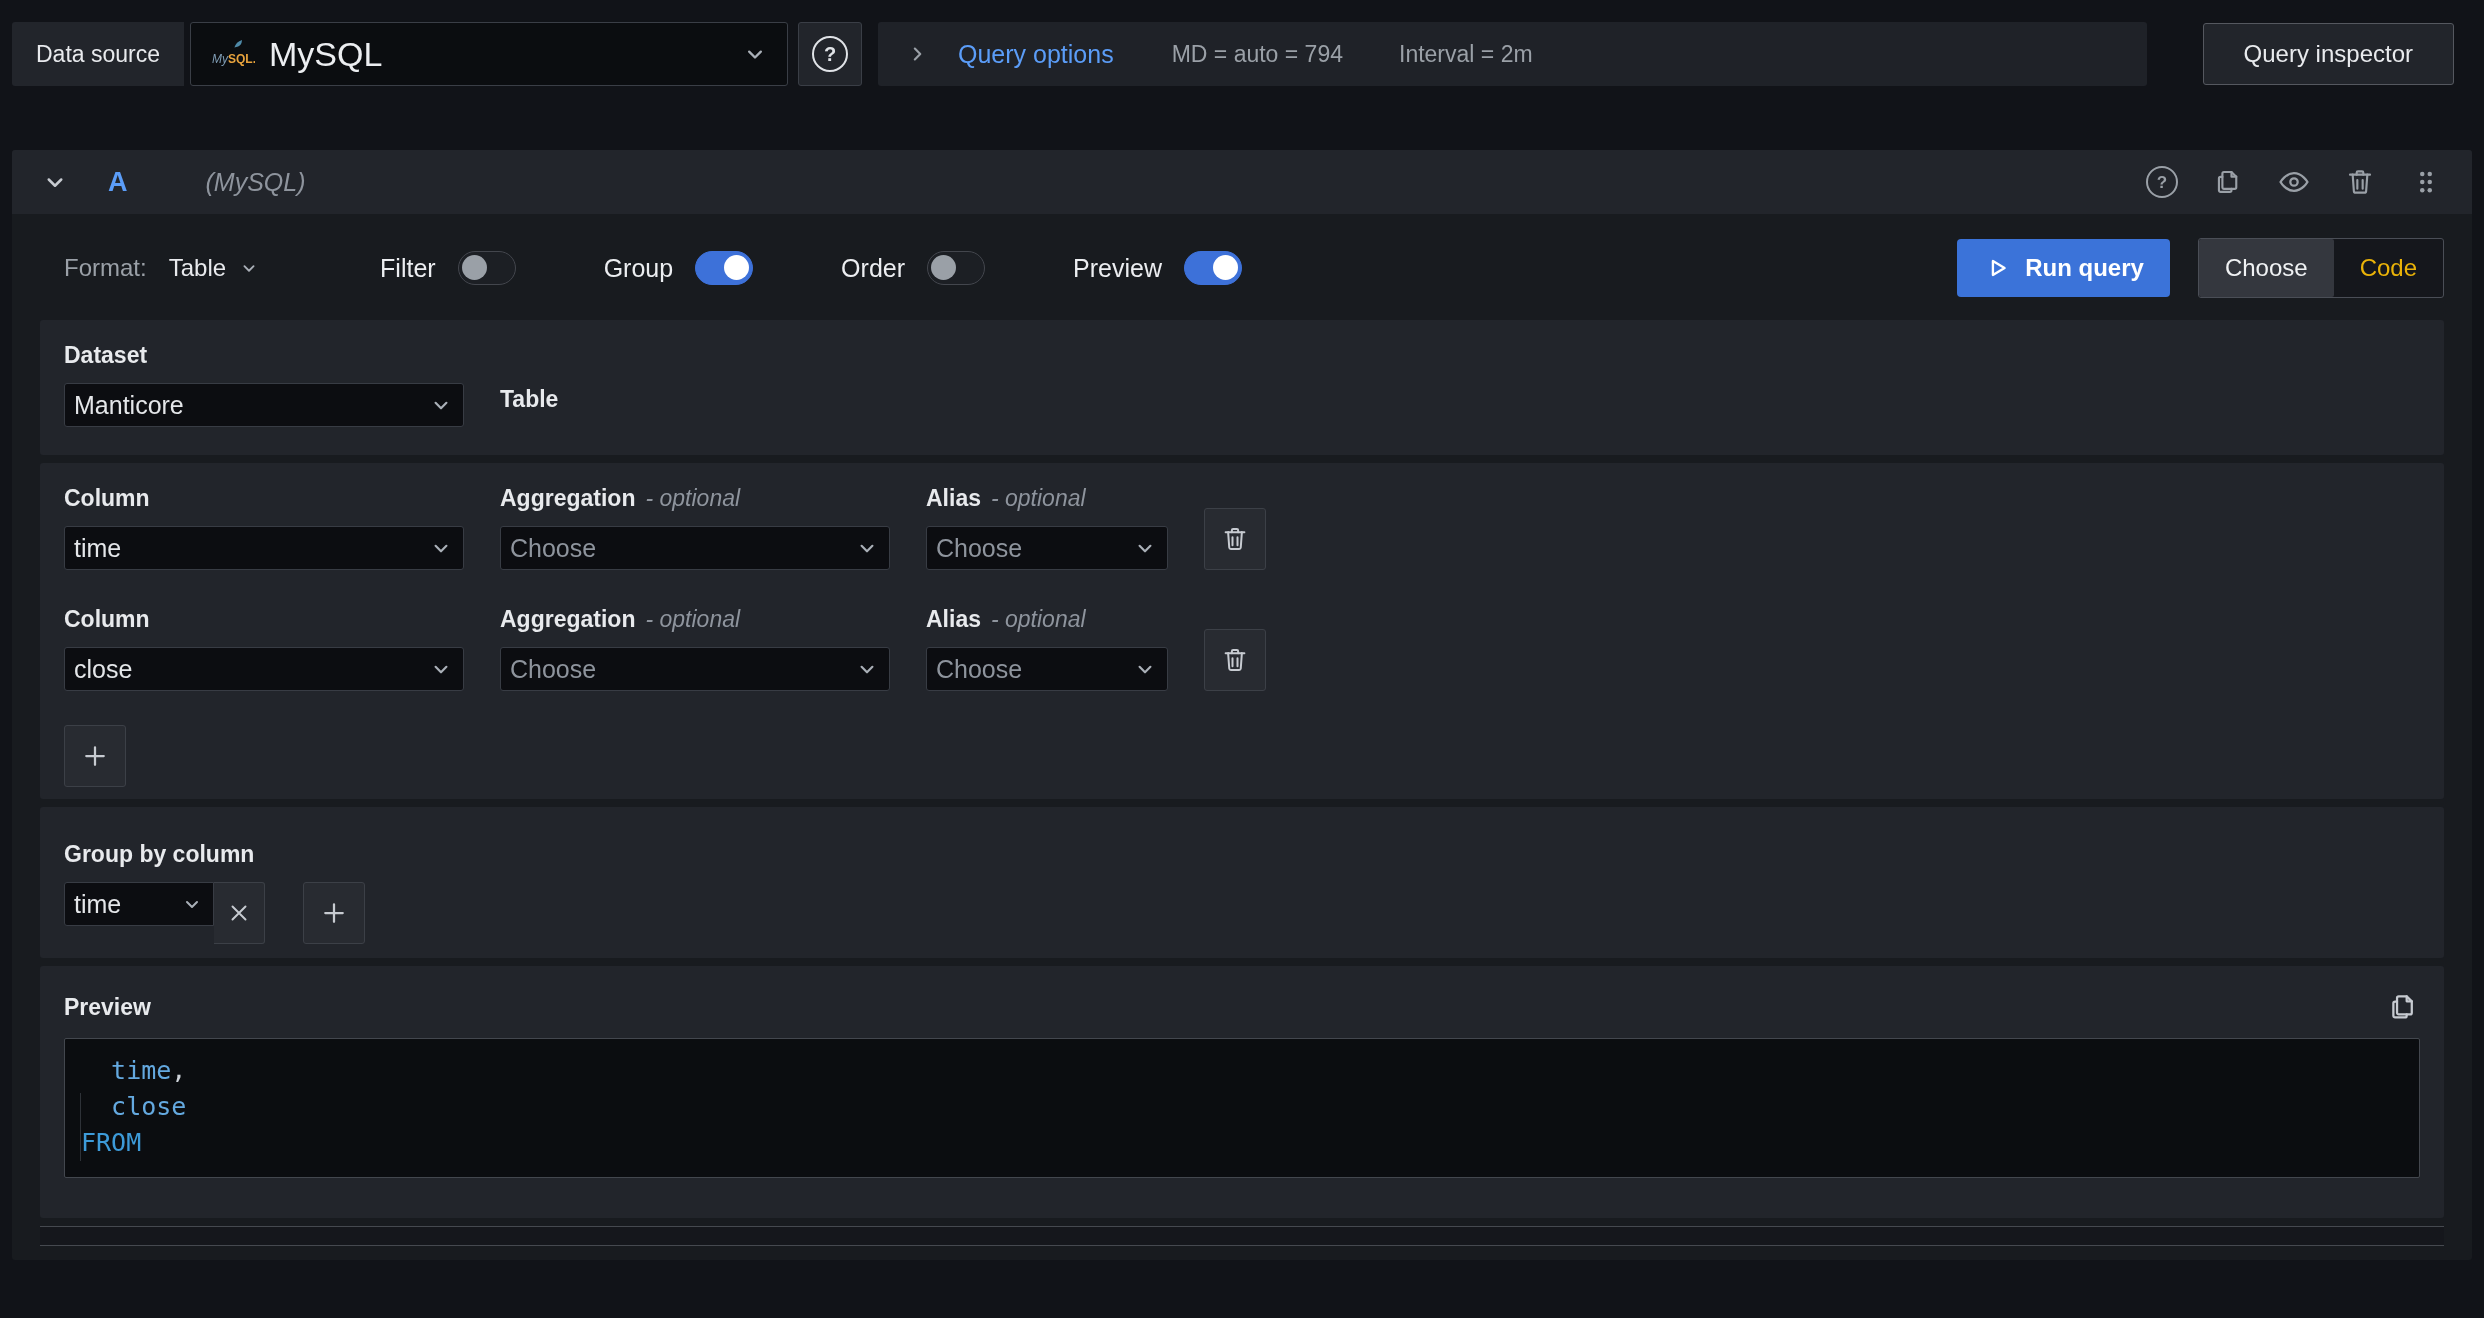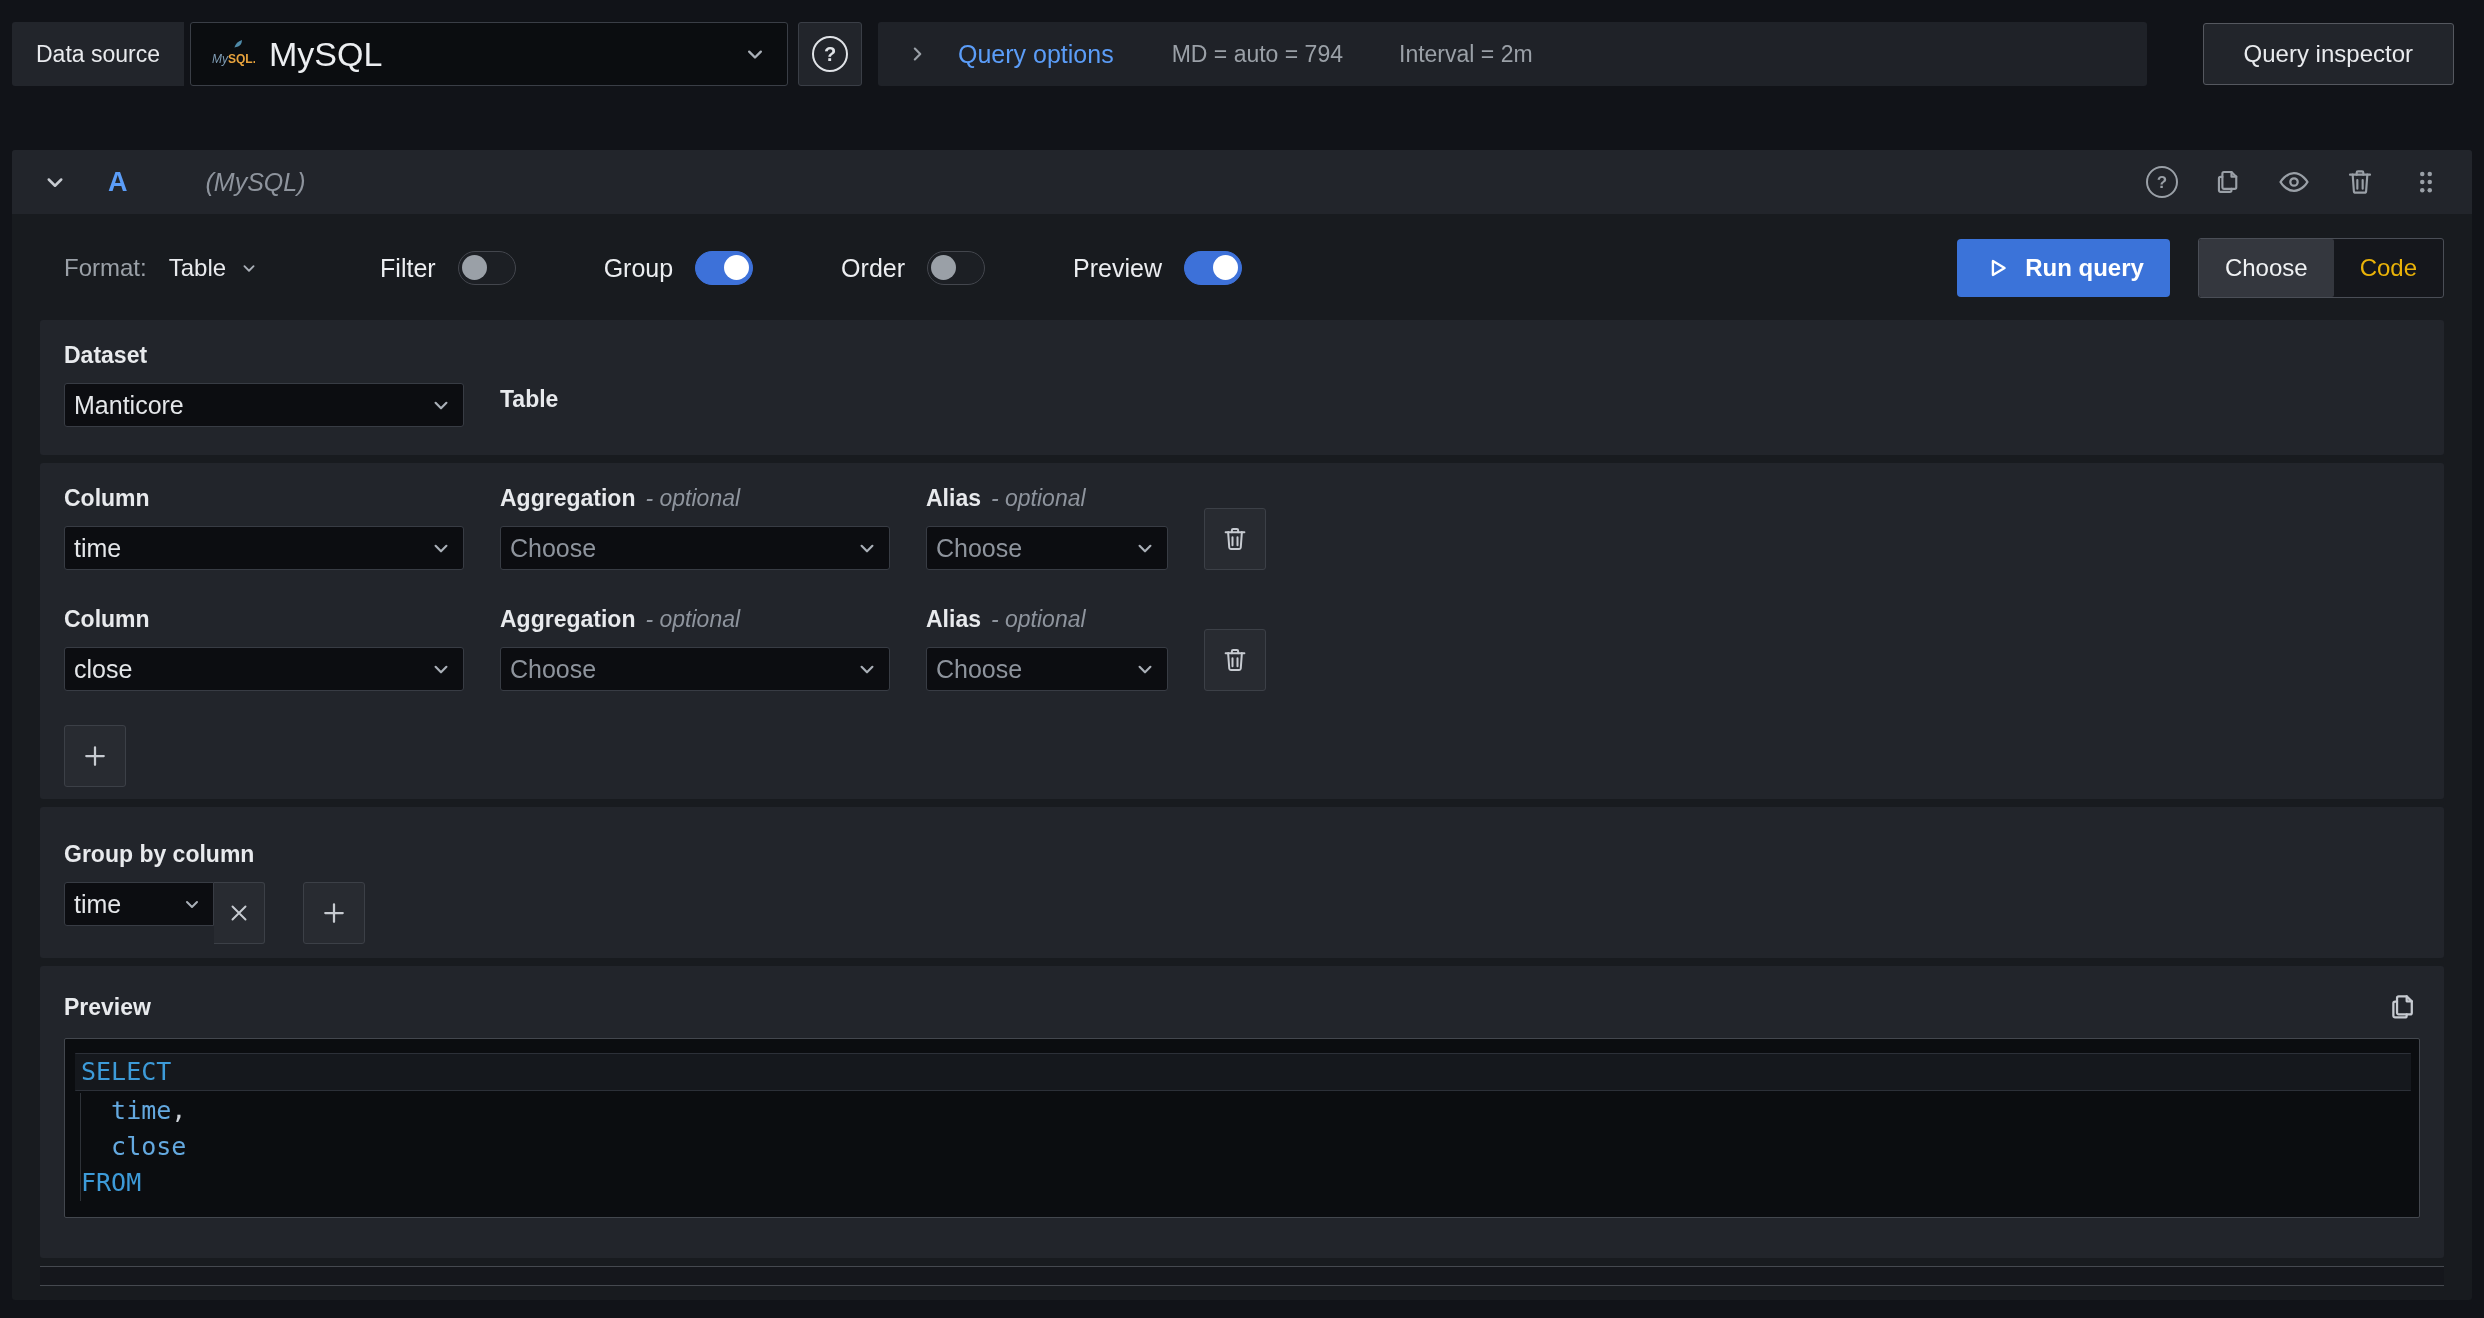--- a/index.html
+++ b/index.html
@@ -458,21 +458,20 @@
         <span class="copy-btn">
           <svg width="34" height="34" viewBox="0 0 24 24" fill="none" stroke="currentColor" stroke-width="1.6" stroke-linecap="round" stroke-linejoin="round">
             <path d="M9 4.5h5.6L18.2 8v8a1.2 1.2 0 0 1-1.2 1.2H9A1.2 1.2 0 0 1 7.8 16V5.7A1.2 1.2 0 0 1 9 4.5z"></path>
             <path d="M14.6 4.5V8h3.6"></path>
             <path d="M7.8 8.2H6.4A1.2 1.2 0 0 0 5.2 9.4v8.8a1.2 1.2 0 0 0 1.2 1.2h7a1.2 1.2 0 0 0 1.2-1.2v-1"></path>
           </svg>
         </span>
       </div>
       <div class="code">
         <div class="iguide"></div>
-      <div class="line hl"><span class="tok-keyword">SELECT</span></div>
           <div class="line"><span class="tok-plain">  </span><span class="tok-identifier">time</span><span class="tok-plain">,</span></div>
           <div class="line"><span class="tok-plain">  </span><span class="tok-identifier">close</span></div>
           <div class="line"><span class="tok-keyword">FROM</span></div>
         </div>
     </section>
 
     <div class="bottom-strip"></div>
   </div>
 </div>
 

